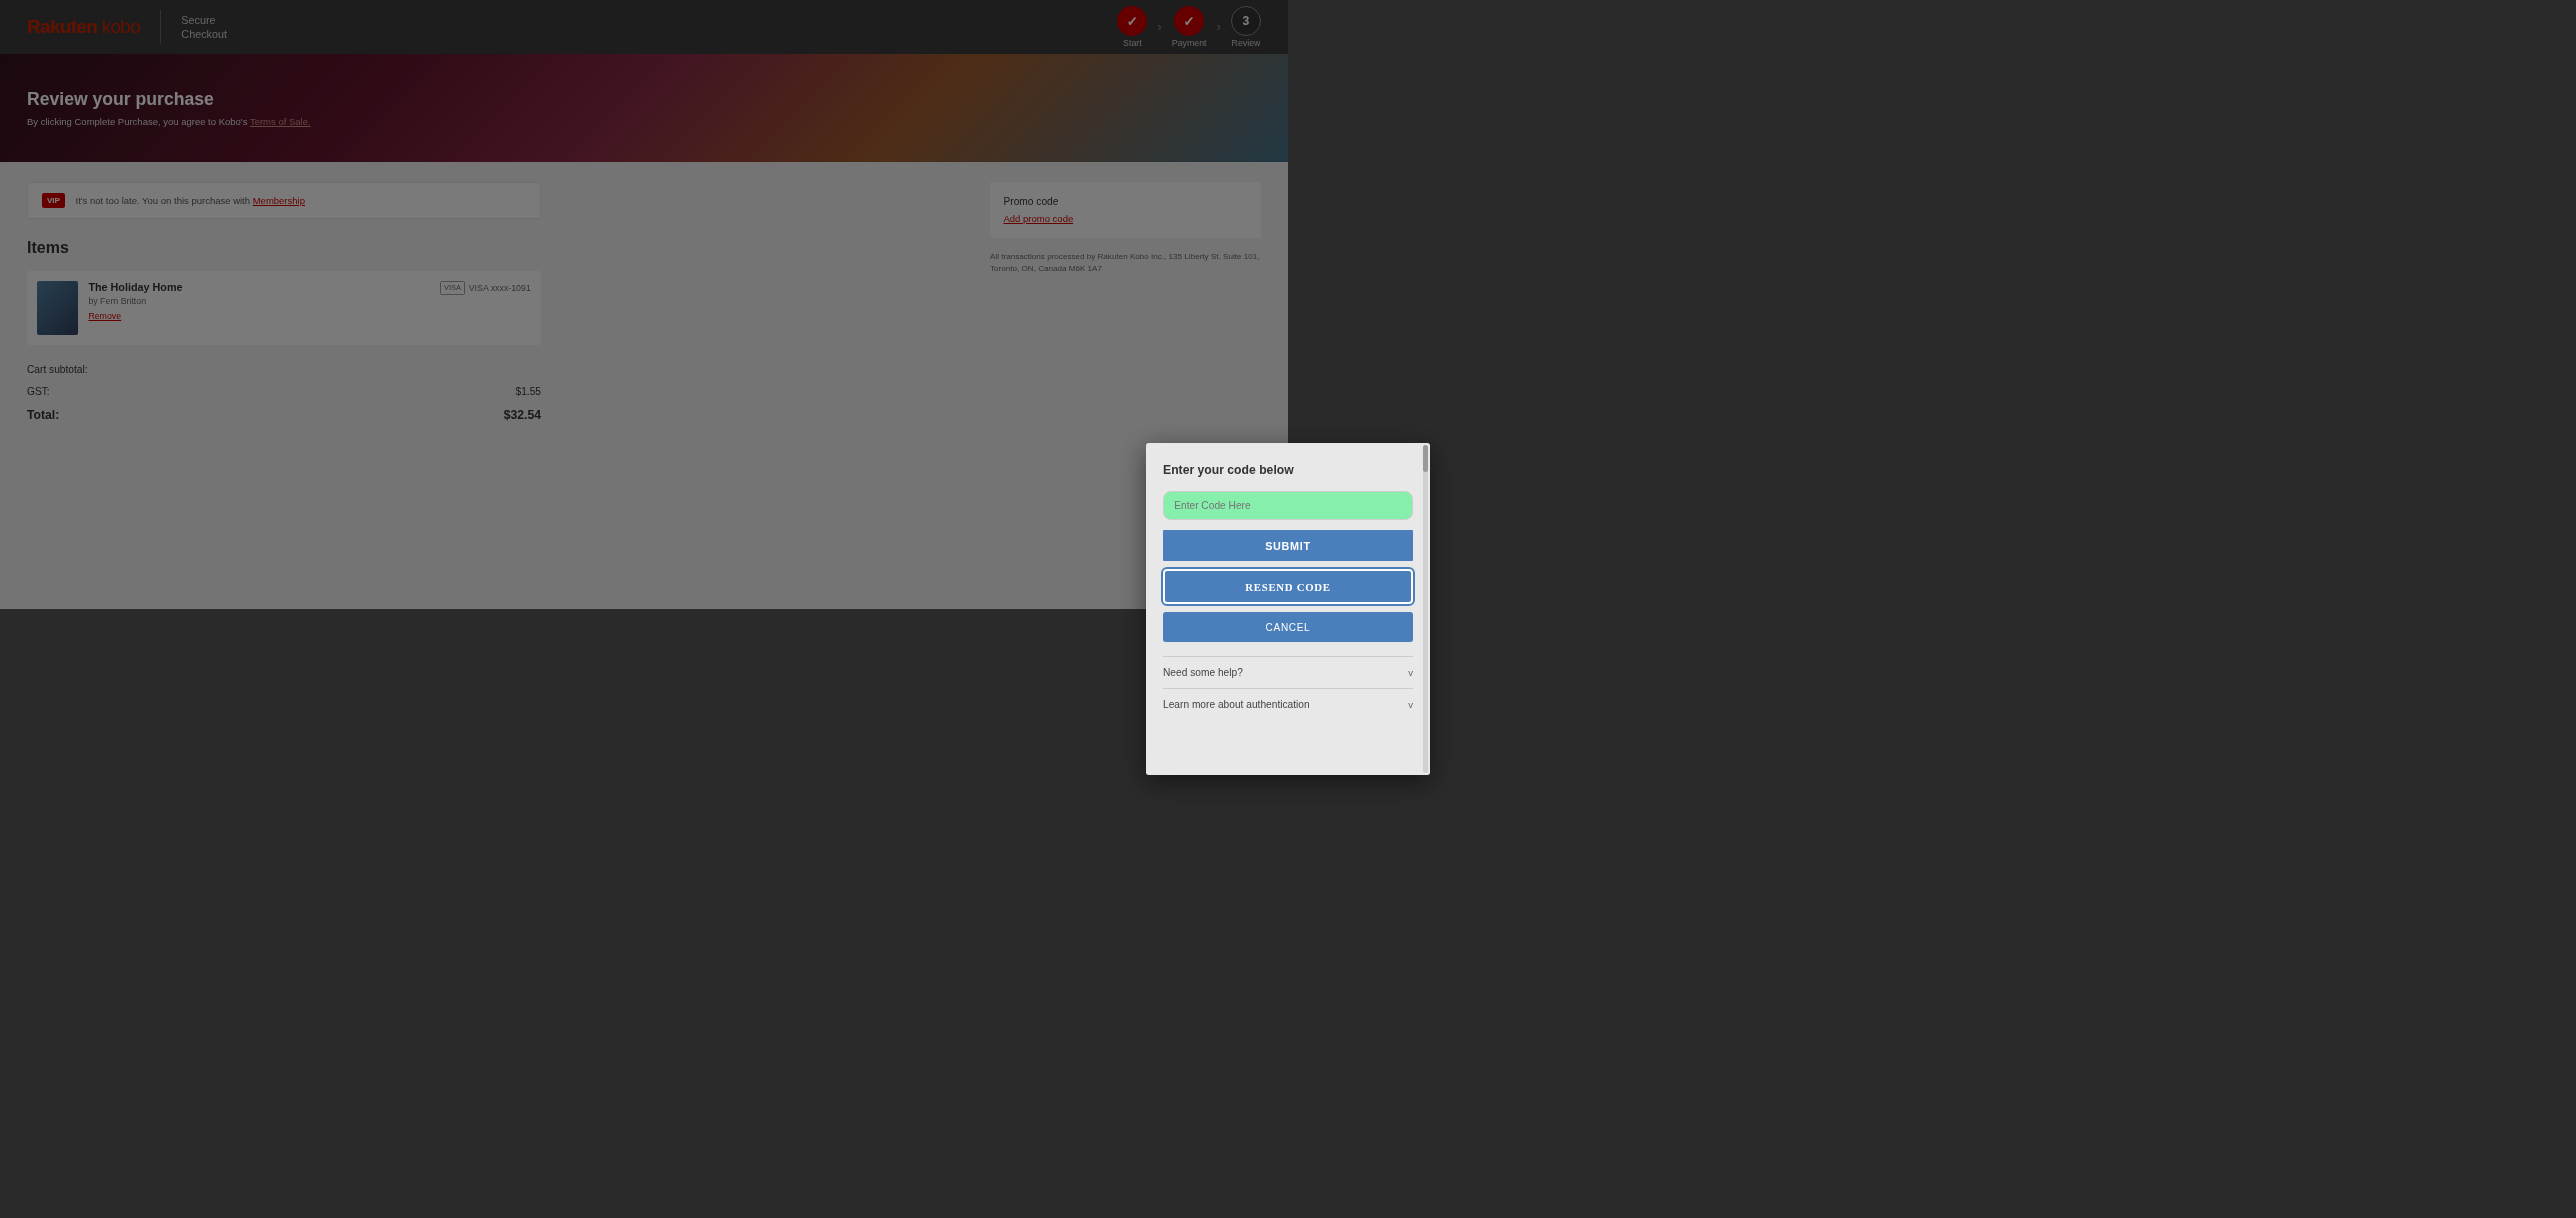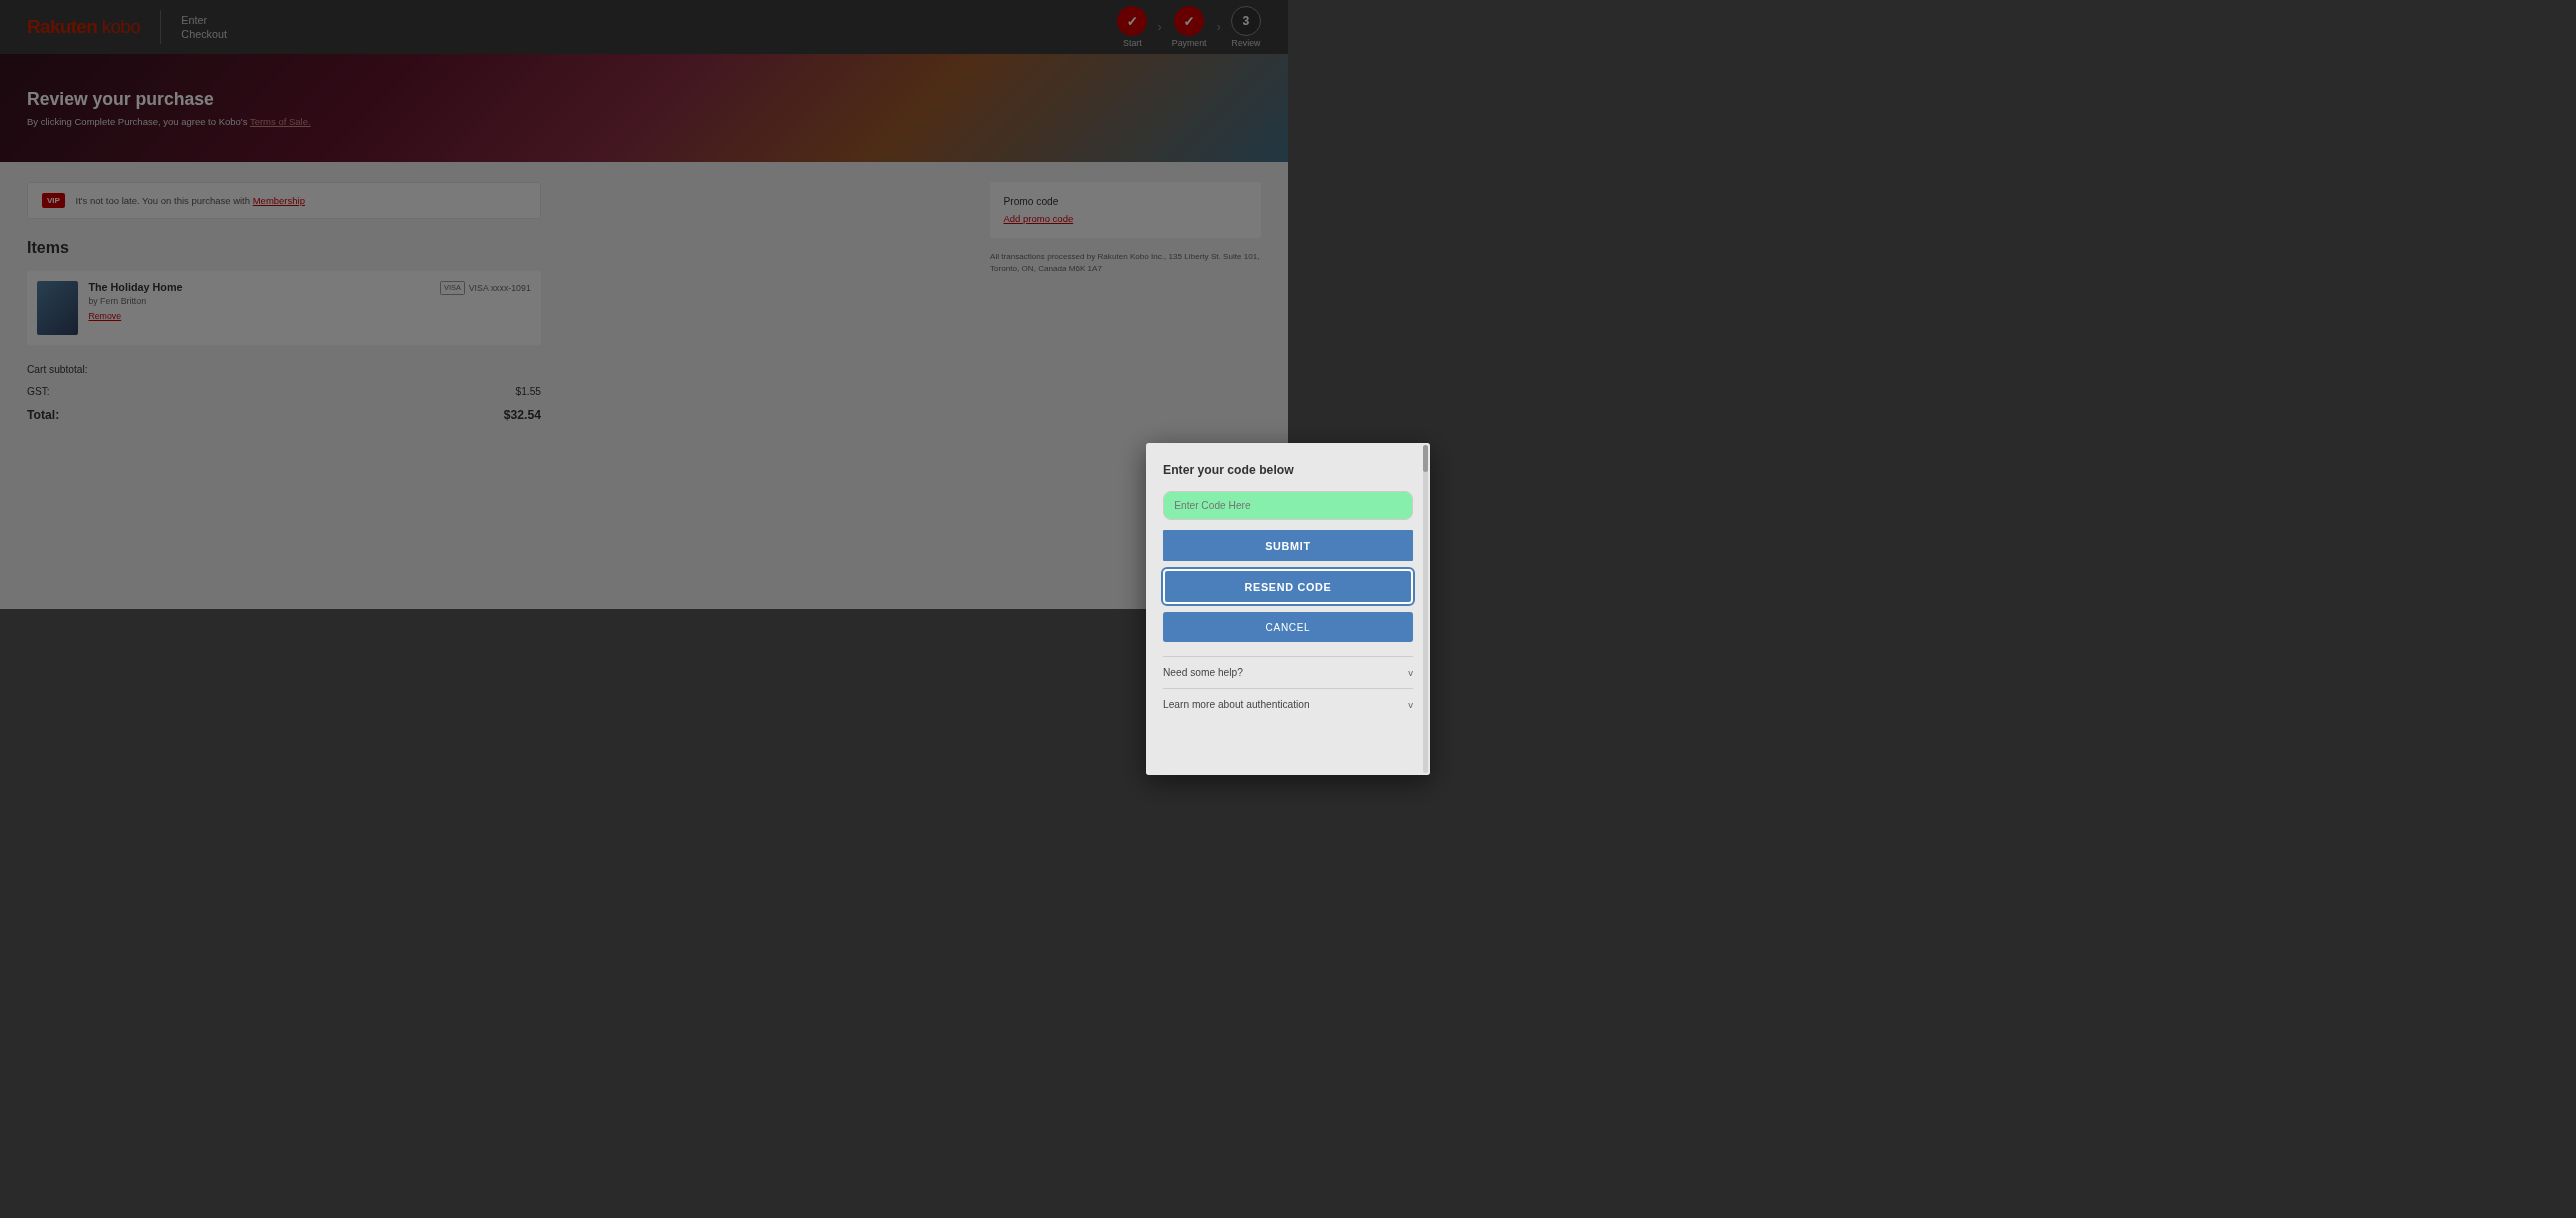--- a/index.html
+++ b/index.html
@@ -233,20 +233,21 @@
       background: #4a7fbb;
       color: white;
       border: 2px solid white;
       border-radius: 4.1px;
       font-size: 10.8px;
       font-weight: bold;
       cursor: pointer;
       margin-bottom: 8.1px;
       letter-spacing: 0.7px;
       outline: 2px solid #4a7fbb;
+      font-family: Liberation Serif, serif;
     }
     .btn-cancel {
       width: 100%;
       padding: 9.5px;
       background: #4a7fbb;
       color: white;
       border: none;
       border-radius: 2.7px;
       font-size: 10px;
       font-weight: normal;
@@ -287,21 +288,21 @@
 </head>
 <body>
 
 <div class="header">
   <div class="header-logo">
     <span style="color:#cc2200;">Rakuten</span>
     <span style="color:#cc2200;font-weight:300;">kobo</span>
   </div>
   <div class="header-divider"></div>
   <div class="secure-checkout">
-    <div>Enter</div>
+    <div>Secure</div>
     <div>Checkout</div>
   </div>
   <div class="header-steps">
     <div class="step-wrapper">
       <div class="step-circle done">
         <span class="checkmark">✓</span>
       </div>
       <div class="step-label">Start</div>
     </div>
     <div class="step-arrow">›</div>

